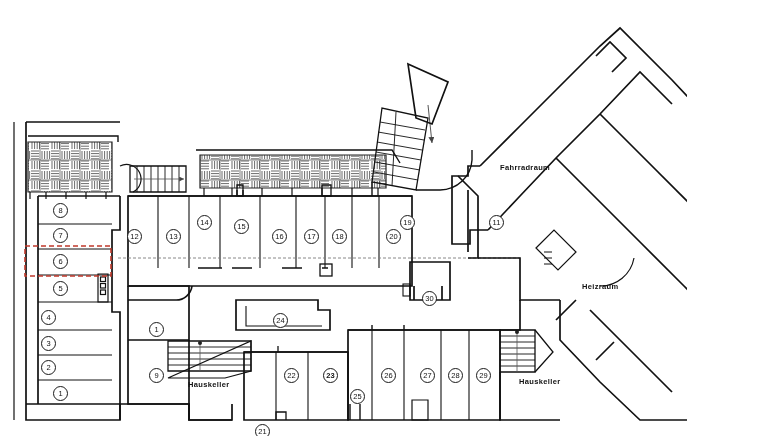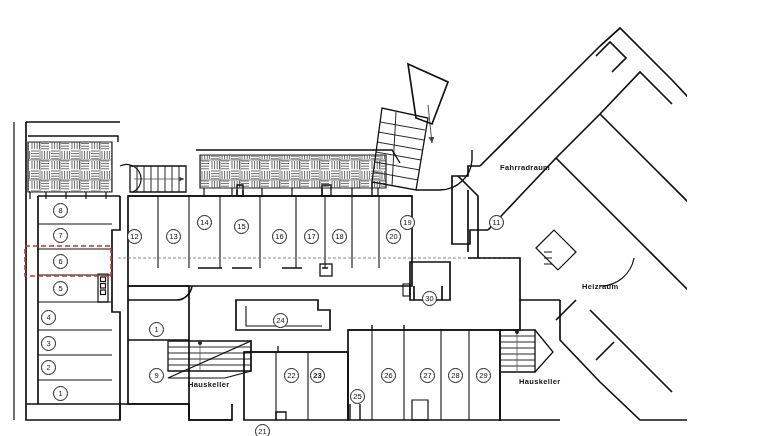--- a/index.html
+++ b/index.html
@@ -282,21 +282,21 @@
 <div class="cellnum" style="left:166px;top:229px;">13</div>
 <div class="cellnum" style="left:197px;top:215px;">14</div>
 <div class="cellnum" style="left:234px;top:219px;">15</div>
 <div class="cellnum" style="left:272px;top:229px;text-align:right;">16</div>
 <div class="cellnum" style="left:304px;top:229px;">17</div>
 <div class="cellnum" style="left:332px;top:229px;">18</div>
 <div class="cellnum" style="left:358px;top:215px;margin-left:42px;">19</div>
 <div class="cellnum" style="left:386px;top:229px;">20</div>
 <div class="cellnum" style="left:255px;top:384px;margin-top:40px;">21</div>
 <div class="cellnum" style="left:284px;top:368px;">22</div>
-<div class="cellnum" style="left:310px;top:368px;font-weight:bold;">23</div>
+<div class="cellnum" style="left:323px;top:368px;font-weight:bold;">23</div>
 <div class="cellnum" style="left:273px;top:313px;">24</div>
 <div class="cellnum" style="left:350px;top:368px;margin-top:21px;">25</div>
 <div class="cellnum" style="left:381px;top:368px;">26</div>
 <div class="cellnum" style="left:420px;top:368px;">27</div>
 <div class="cellnum" style="left:448px;top:368px;">28</div>
 <div class="cellnum" style="left:476px;top:368px;text-align:center;">29</div>
 <div class="cellnum" style="left:422px;top:265px;margin-top:26px;">30</div>
 
 </div>
 

